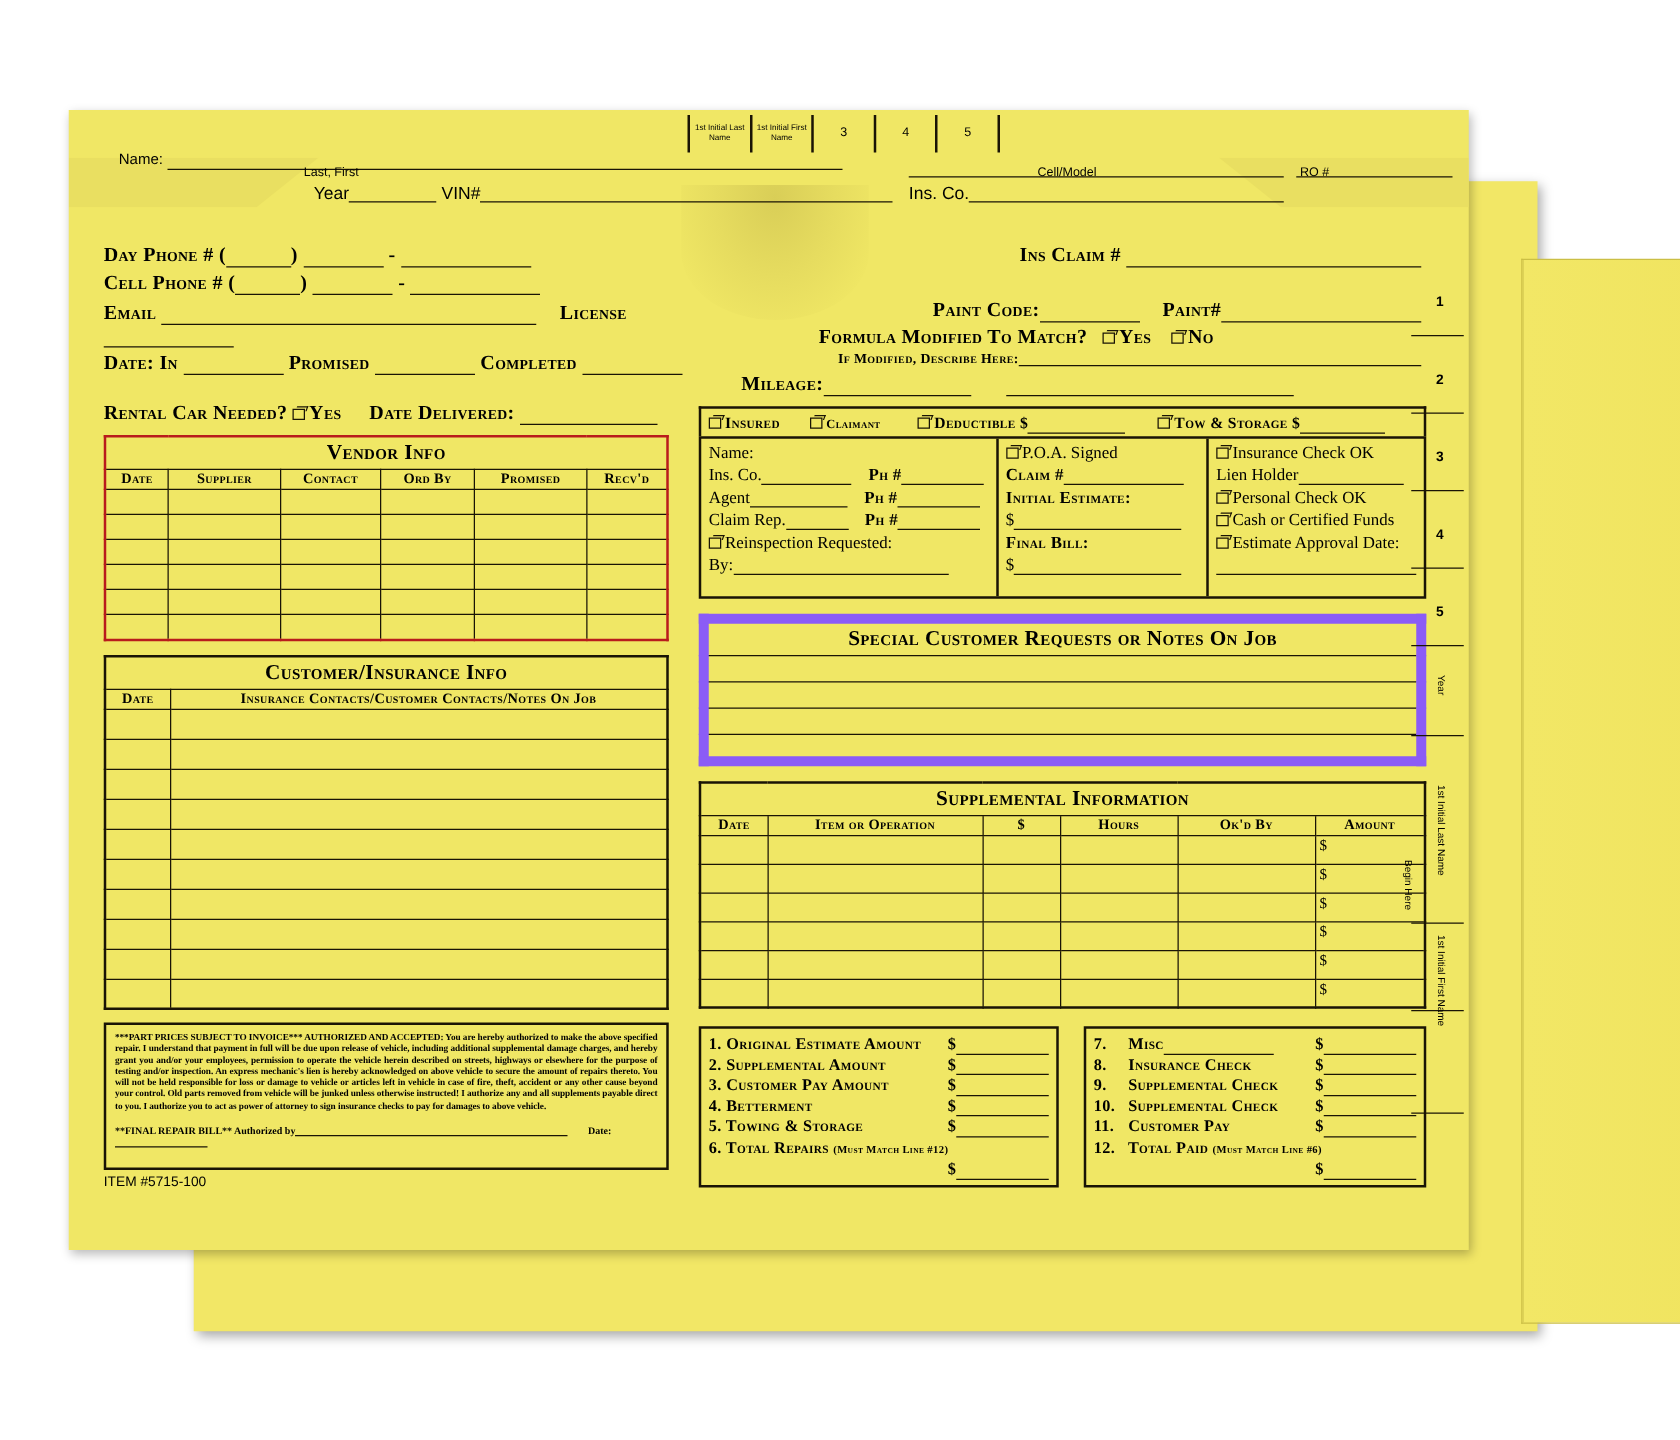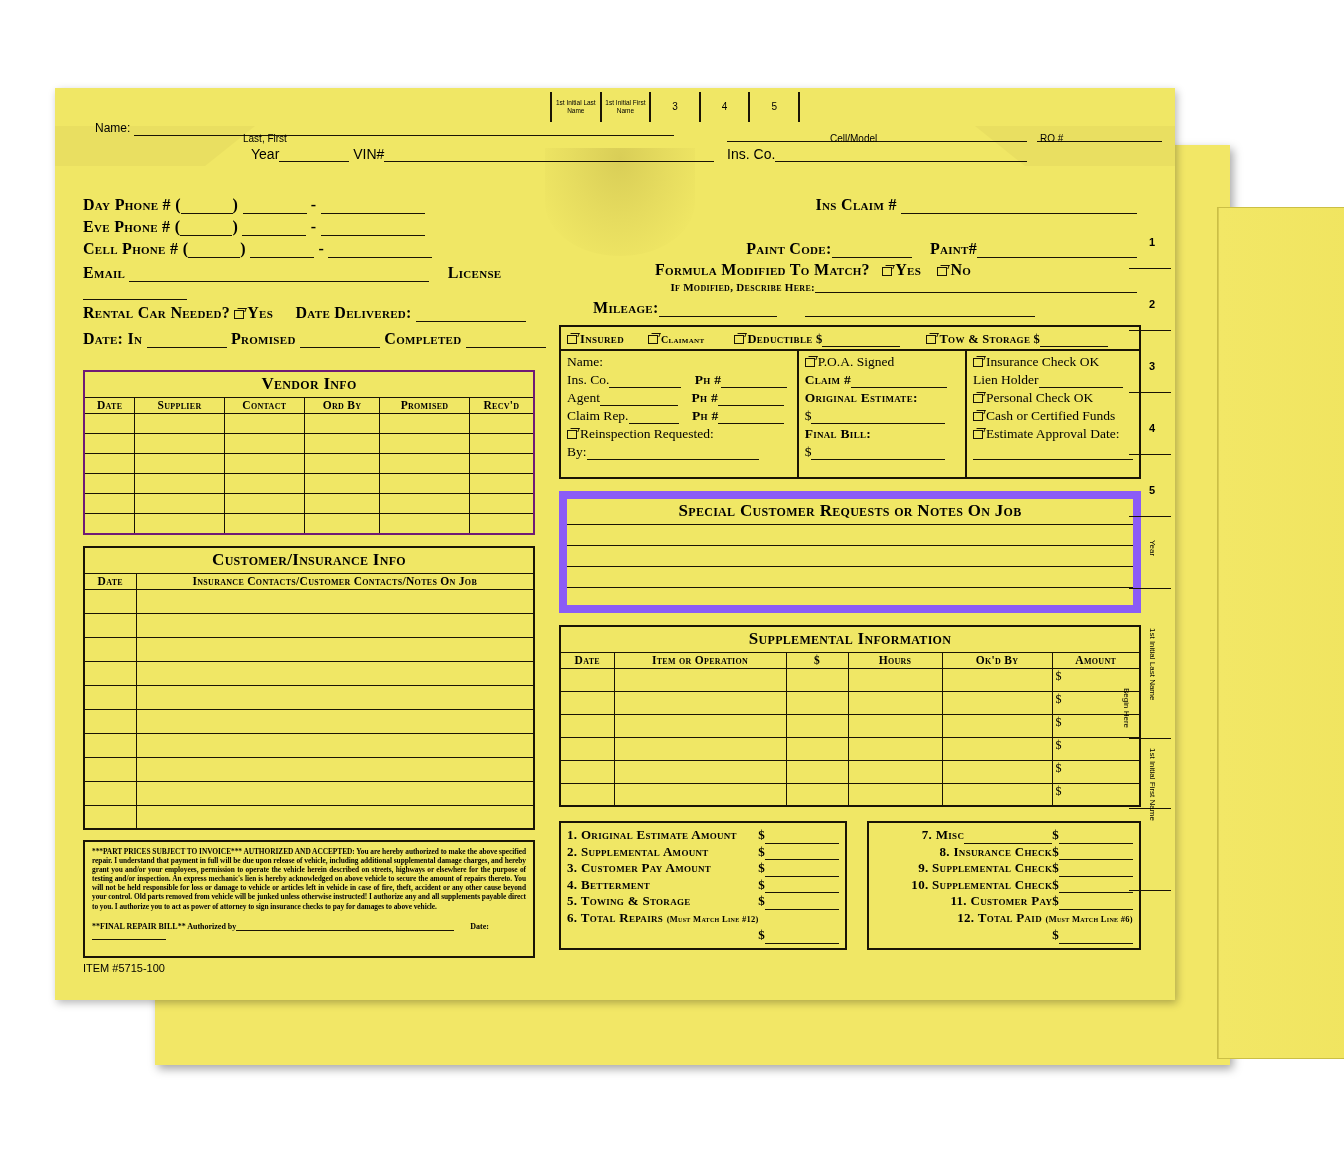--- a/index.html
+++ b/index.html
@@ -169,58 +169,52 @@
     </div>
 
     <div class="bodyL">
 
       <div class="sc fl" style="margin:0 0 4px 10px;">
         <span>Day Phone  #</span>
         <span style="letter-spacing:0;">(</span><span class="line" style="width:52px;"></span><span>)</span>
         <span class="line" style="width:64px;"></span> -
         <span class="line" style="width:104px;"></span>
       </div>
-      <div class="sc fl" style="margin:0 0 4px 10px;">
-        <span>Eve Phone  #</span>
-        <span>(</span><span class="line" style="width:52px;"></span><span>)</span>
-        <span class="line" style="width:64px;"></span> -
-        <span class="line" style="width:104px;"></span>
-      </div>
       <div class="sc fl" style="margin:0 0 6px 10px;">
         <span>Cell Phone  #</span>
         <span>(</span><span class="line" style="width:52px;"></span><span>)</span>
         <span class="line" style="width:64px;"></span> -
         <span class="line" style="width:104px;"></span>
       </div>
 
       <div class="sc fl" style="margin:0 0 4px 10px;">
         <span>Email</span>
         <span class="line" style="width:300px;"></span>
         <span style="margin-left:14px;">License</span>
         <span class="line" style="width:104px;"></span>
-      </div>
-
-      <div class="sc fl" style="margin:0 0 8px 10px;">
-        <span>Rental Car Needed?</span>
-        <span class="boxchk"></span><span>Yes</span>
-        <span style="margin-left:18px;">Date Delivered:</span>
-        <span class="line" style="width:110px;"></span>
       </div>
 
       <div class="sc fl" style="margin:0 0 22px 10px;">
         <span>Date:</span>
         <span>In</span>
         <span class="line" style="width:80px;"></span>
         <span>Promised</span>
         <span class="line" style="width:80px;"></span>
         <span>Completed</span>
         <span class="line" style="width:80px;"></span>
       </div>
 
-      <table class="grid" style="margin:6px 0 0 10px; width:452px; border:2px solid #701a75;">
+      <div class="sc fl" style="margin:0 0 8px 10px;">
+        <span>Rental Car Needed?</span>
+        <span class="boxchk"></span><span>Yes</span>
+        <span style="margin-left:18px;">Date Delivered:</span>
+        <span class="line" style="width:110px;"></span>
+      </div>
+
+      <table class="grid" style="margin:6px 0 0 10px; width:452px; border:2px solid #b91c1c;">
         <tbody>
             <tr>
           <td colspan="6" class="tblhead sc">Vendor Info</td>
         </tr>
         <tr>
           <td class="colhead sc" style="width:52px;">Date</td>
           <td class="colhead sc" style="width:92px;">Supplier</td>
           <td class="colhead sc" style="width:82px;">Contact</td>
           <td class="colhead sc" style="width:78px;">Ord By</td>
           <td class="colhead sc" style="width:92px;">Promised</td>
@@ -399,21 +393,21 @@
           </div>
         </div>
 
         <div style="width:170px; border-right:2px solid #1a1405; padding:3px 6px; font-size:13.5px;">
           <div style="margin-bottom:2px;">
             <span class="boxchk"></span><span>P.O.A. Signed</span>
           </div>
           <div class="sc" style="margin-bottom:2px;">
             <span>Claim #</span><span class="line" style="width:96px;"></span>
           </div>
-          <div class="sc" style="margin-bottom:2px;">Original Estimate:</div>
+          <div class="sc" style="margin-bottom:2px;">Initial Estimate:</div>
           <div style="margin-bottom:2px;">
             <span>$</span><span class="line" style="width:134px;"></span>
           </div>
           <div class="sc" style="margin-bottom:2px;">Final Bill:</div>
           <div>
             <span>$</span><span class="line" style="width:134px;"></span>
           </div>
         </div>
 
         <div style="flex:1; padding:3px 6px; font-size:13.5px;">
@@ -551,21 +545,21 @@
             <span style="float:right;"><span>$</span><span class="line" style="width:74px;"></span></span>
           </div>
           <div class="sc" style="font-size:13px; line-height:16.5px; white-space:nowrap;">
             <span>6.</span>
             <span>Total Repairs</span>
             <span style="font-size:8.5px;">(Must Match Line #12)</span>
             <span style="float:right;"><span>$</span><span class="line" style="width:74px;"></span></span>
           </div>
         </div>
 
-        <div class="sect" style="flex:1; padding:4px 6px;text-align:right;">
+        <div class="sect" style="flex:1; padding:4px 6px;">
           <div class="sc" style="font-size:13px; line-height:16.5px; white-space:nowrap;">
             <span style="display:inline-block;width:24px;">7.</span>
             <span>Misc</span><span class="line" style="width:88px;"></span>
             <span style="float:right;"><span>$</span><span class="line" style="width:74px;"></span></span>
           </div>
           <div class="sc" style="font-size:13px; line-height:16.5px; white-space:nowrap;">
             <span style="display:inline-block;width:24px;">8.</span>
             <span>Insurance Check</span>
             <span style="float:right;"><span>$</span><span class="line" style="width:74px;"></span></span>
           </div>

